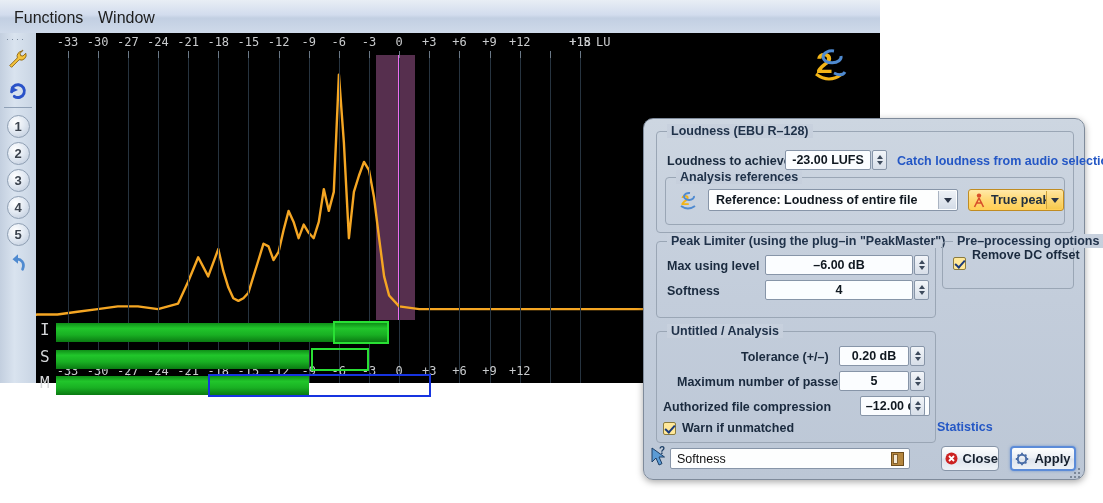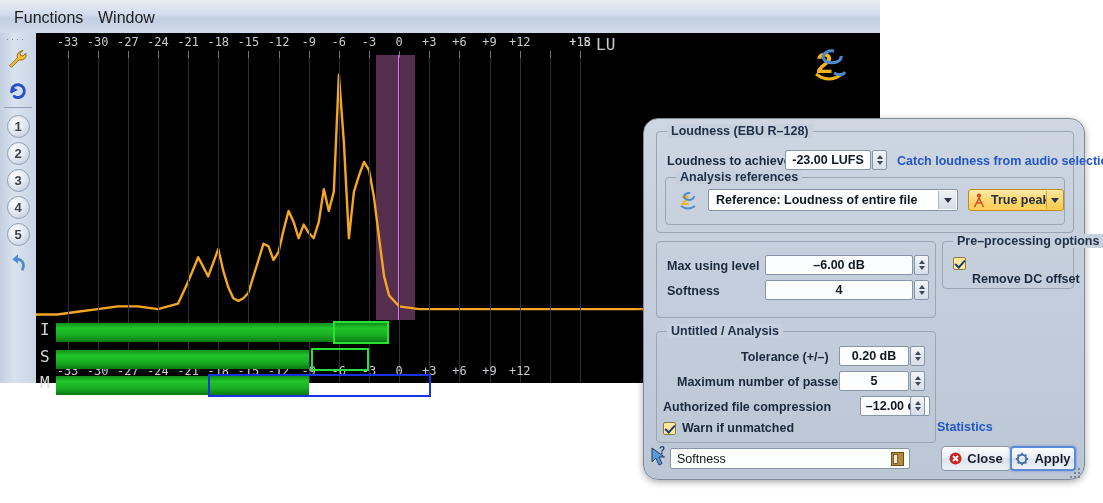--- a/index.html
+++ b/index.html
@@ -34,21 +34,21 @@
 
   
   #graph{position:absolute;left:36px;top:33px;width:844px;height:350px;background:#000;}
   .gridline{position:absolute;top:22px;width:1px;height:328px;background:#26333f;}
   .ruler-top{position:absolute;top:2px;color:#c9cbcd;font-size:12px;
      transform:translateX(-50%);white-space:nowrap;
      font-family:"DejaVu Sans Mono","Liberation Mono",monospace;}
   .ruler-bot{position:absolute;top:331px;color:#c9cbcd;font-size:12px;
      transform:translateX(-50%);white-space:nowrap;
      font-family:"DejaVu Sans Mono","Liberation Mono",monospace;}
-  #lu-unit{position:absolute;top:2px;color:#c9cbcd;font-size:16px;
+  #lu-unit{position:absolute;top:2px;color:#c9cbcd;font-size:12px;
      font-family:"DejaVu Sans Mono","Liberation Mono",monospace;}
   .tickmark{position:absolute;top:18px;width:1px;height:7px;background:#6c7a88;}
 
   #sel-band{position:absolute;top:22px;height:265px;background:#5d3355;opacity:.92;}
   #sel-line{position:absolute;top:22px;width:2px;height:265px;background:#f06df0;}
 
   #logo-big{position:absolute;right:24px;top:10px;width:52px;height:44px;}
 
   
   .meter-label{position:absolute;color:#d4d6d8;font-size:16px;
@@ -57,21 +57,21 @@
      background:linear-gradient(to bottom,#0f8f18 0%,#21c62b 28%,#19b023 62%,#0a7a12 100%);}
   .meter-box{position:absolute;height:23px;box-sizing:border-box;}
   .meter-box.green{border:2px solid #29e034;}
   .meter-box.blue{border:2px solid #1734e0;}
 
   svg.curve{position:absolute;left:0;top:0;pointer-events:none;}
 
   
   #dialog{position:absolute;left:643px;top:118px;width:440px;height:360px;
      background:linear-gradient(to bottom,#cdd6e1 0%,#c3cddb 50%,#bcc7d6 100%);
-     border:1px solid #7f8b9b;border-radius:15px;
+     border:1px solid #7f8b9b;border-radius:10px;
      box-shadow:0 2px 7px rgba(0,0,0,.35);}
   .grp{position:absolute;border:1px solid #9aa6b5;border-radius:4px;}
   .grp-title{position:absolute;top:-8px;left:10px;padding:0 4px;
      background:linear-gradient(to bottom,#c8d1de,#c6cfdc);
      font-size:12.5px;font-weight:bold;color:#20324a;white-space:nowrap;}
   .lbl{position:absolute;font-size:12.5px;font-weight:bold;color:#1a2a3e;white-space:nowrap;}
   .lnk{position:absolute;font-size:12.5px;font-weight:bold;color:#2457c5;
      white-space:nowrap;cursor:pointer;}
   .field{position:absolute;box-sizing:border-box;height:20px;background:#fbfdff;
      border:1px solid #8795a8;border-radius:2px;font-size:12.5px;color:#101820;
@@ -299,38 +299,39 @@
         </svg>
         <span>True peaks</span>
         <span class="arrowbox">
             <span class="caret"></span>
           </span>
       </div>
     </div>
   </div>
 
   <div class="grp" style="left:12px;top:122px;width:278px;height:75px;">
+    <span class="grp-title">Peak Limiter (using the plug–in "PeakMaster")</span>
     <span class="lbl" style="left:10px;top:17px;">Max using level</span>
     <div class="field" style="left:108px;top:13px;width:148px;">–6.00 dB</div>
     <div class="spin" style="left:257px;top:13px;">
         <i class="up"></i>
         <i class="dn"></i>
       </div>
     <span class="lbl" style="left:10px;top:42px;">Softness</span>
     <div class="field" style="left:108px;top:38px;width:148px;">4</div>
     <div class="spin" style="left:257px;top:38px;">
         <i class="up"></i>
         <i class="dn"></i>
       </div>
   </div>
 
   <div class="grp" style="left:298px;top:122px;width:130px;height:46px;">
     <span class="grp-title">Pre–processing options</span>
     <span class="ckbx" style="left:10px;top:15px;"></span>
-    <span class="lbl" style="left:29px;top:30px;">Remove DC offset</span>
+    <span class="lbl" style="left:29px;top:6px;">Remove DC offset</span>
   </div>
 
   <div class="grp" style="left:12px;top:212px;width:278px;height:110px;">
     <span class="grp-title">Untitled / Analysis</span>
 
     <span class="lbl" style="left:84px;top:18px;">Tolerance (+/–)</span>
     <div class="field" style="left:182px;top:14px;width:70px;">0.20 dB</div>
     <div class="spin" style="left:253px;top:14px;">
         <i class="up"></i>
         <i class="dn"></i>
@@ -366,21 +367,21 @@
   <div class="namefield" style="left:26px;top:329px;width:240px;">
     <span>Softness</span>
     <span style="position:absolute;right:5px;top:3px;">
       <svg width="13" height="14" viewBox="0 0 13 14">
         <rect x="0.5" y="0.5" width="12" height="13" fill="#b5873f" stroke="#6e4d1c"></rect>
         <rect x="2.5" y="2.5" width="4" height="9" fill="#f4ead6" stroke="#6e4d1c" stroke-width=".8"></rect>
       </svg>
     </span>
   </div>
 
-  <div class="btn" style="left:297px;top:327px;width:70px;">
+  <div class="btn" style="left:297px;top:327px;width:58px;justify-content:flex-end;">
     <svg width="13" height="13" viewBox="0 0 13 13">
       <circle cx="6.5" cy="6.5" r="6" fill="#cc2222"></circle>
       <path d="M4 4 L9 9 M9 4 L4 9" stroke="#fff" stroke-width="1.8"></path>
     </svg>
     <span>Close</span>
   </div>
 
   <div class="btn primary" style="left:366px;top:327px;width:66px;">
     <svg width="14" height="14" viewBox="0 0 14 14">
       <circle cx="7" cy="7" r="4.2" fill="none" stroke="#4a6ea8" stroke-width="2"></circle>

